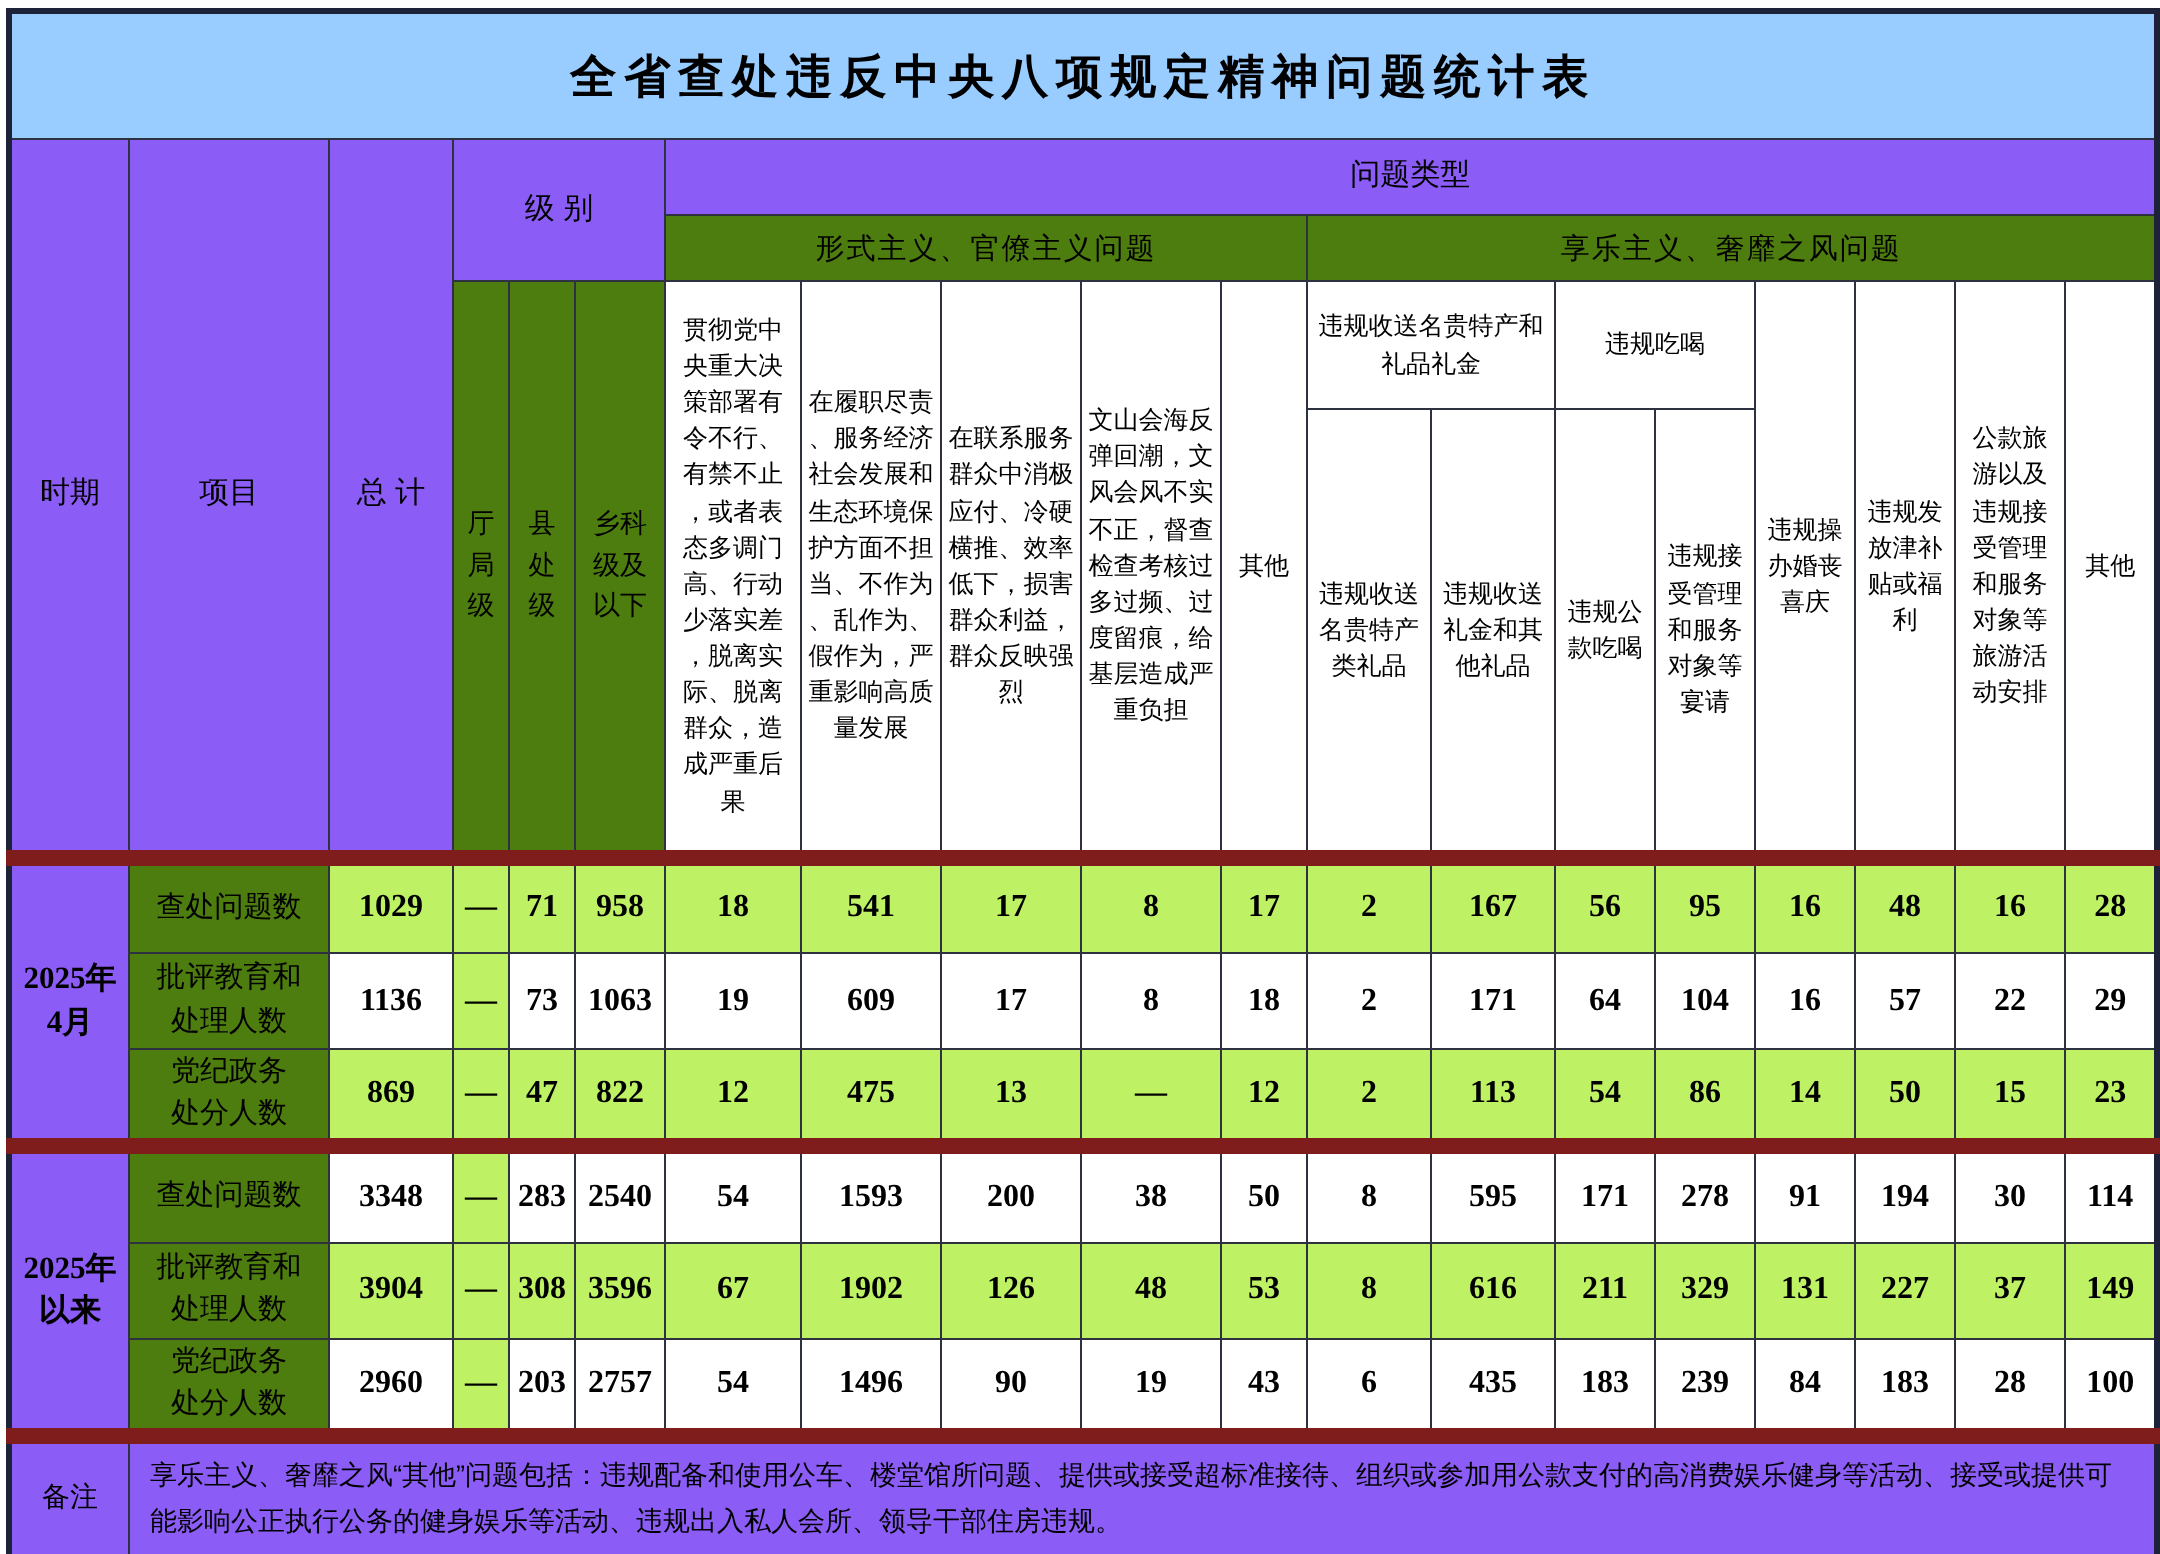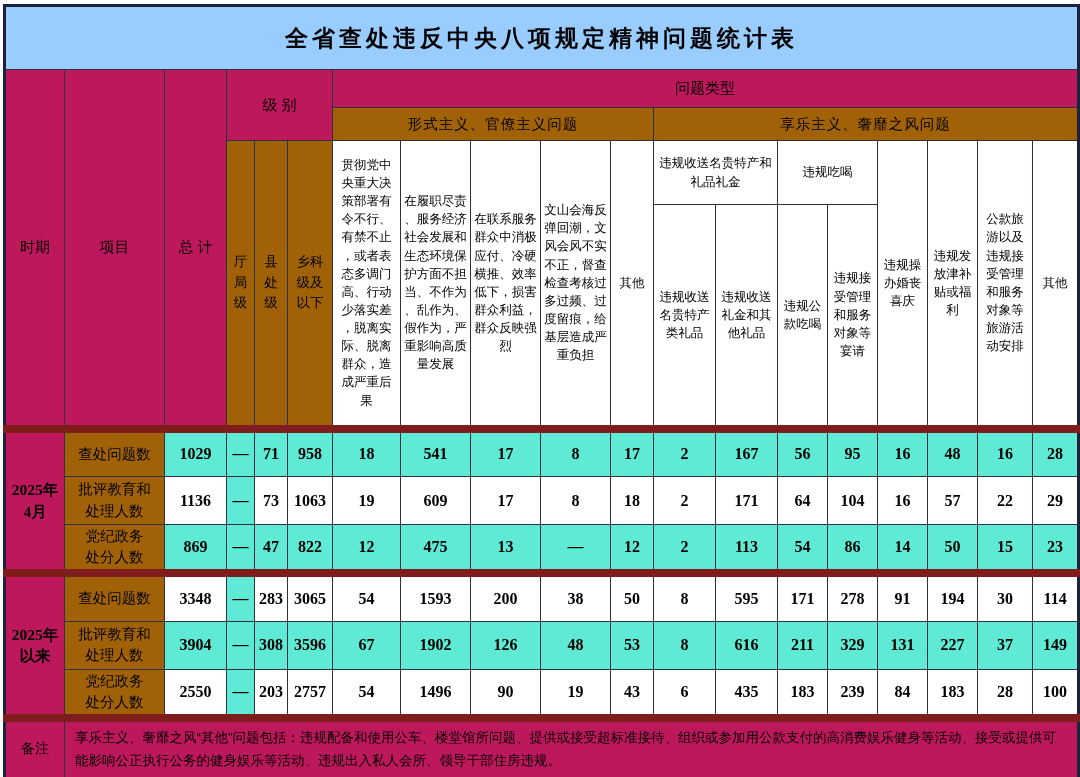--- a/index.html
+++ b/index.html
@@ -1,23 +1,23 @@
 <!DOCTYPE html>
 <html><head>
 <meta charset="utf-8">
 <style>
   html,body{margin:0;padding:0;background:#fff;}
   body{width:1080px;height:777px;font-family:"Liberation Sans","DejaVu Sans",sans-serif;color:#000;}
   .wrap{padding:4px 3px;}
   table{border-collapse:collapse;table-layout:fixed;width:1073px;border:3px solid #1e2238;}
   td{border:1px solid #2e3240;text-align:center;vertical-align:middle;padding:1px 2px;overflow:hidden;background:#fff;}
   .title-cell{background:#99ccff;font-family:"Liberation Serif","DejaVu Serif",serif;font-weight:bold;font-size:23px;letter-spacing:4px;height:60px;}
-  .bg-blue{background:#be185d;}
-  .bg-purple{background:#a16207;}
-  .bg-lp{background:#5eead4;}
+  .bg-blue{background:#8b5cf6;}
+  .bg-purple{background:#4d7c0f;}
+  .bg-lp{background:#bef264;}
   .hdr{font-size:15px;line-height:1.35;white-space:pre-line;}
   .grp{font-size:14.5px;letter-spacing:1px;}
   .lvl{font-size:13.5px;line-height:1.5;word-break:break-all;line-break:anywhere;padding:2px 3px;margin-top:12px;}
   .detail{font-size:12.5px;line-height:1.45;word-break:break-all;line-break:anywhere;padding:2px 3px;}
   .num{font-family:"Liberation Serif","DejaVu Serif",serif;font-weight:bold;font-size:16px;}
   .item{font-size:14.5px;line-height:1.45;white-space:pre-line;}
   .period{font-size:15.5px;font-weight:bold;white-space:pre-line;line-height:1.4;font-family:"Liberation Serif","DejaVu Serif",serif;text-align:center;}
   .thick td{border-top:8px solid #7f1d1d;}
   .remark-label{font-size:14px;}
   .remark-text{font-size:13.5px;text-align:left;padding:4px 10px;line-height:1.75;}
@@ -156,21 +156,21 @@
     <td class="bg-lp num">23</td>
   </tr>
 
   <tr style="height:48px" class="thick">
     <td rowspan="3" class="bg-blue period">2025年
 以来</td>
     <td class="bg-purple item">查处问题数</td>
     <td class="num">3348</td>
     <td class="bg-lp num">—</td>
     <td class="num">283</td>
-    <td class="num">3065</td>
+    <td class="num">2540</td>
     <td class="num">54</td>
     <td class="num">1593</td>
     <td class="num">200</td>
     <td class="num">38</td>
     <td class="num">50</td>
     <td class="num">8</td>
     <td class="num">595</td>
     <td class="num">171</td>
     <td class="num">278</td>
     <td class="num">91</td>
@@ -195,21 +195,21 @@
     <td class="bg-lp num">211</td>
     <td class="bg-lp num">329</td>
     <td class="bg-lp num">131</td>
     <td class="bg-lp num">227</td>
     <td class="bg-lp num">37</td>
     <td class="bg-lp num">149</td>
   </tr>
   <tr style="height:48px">
     <td class="bg-purple item">党纪政务
 处分人数</td>
-    <td class="num">2550</td>
+    <td class="num">2960</td>
     <td class="bg-lp num">—</td>
     <td class="num">203</td>
     <td class="num">2757</td>
     <td class="num">54</td>
     <td class="num">1496</td>
     <td class="num">90</td>
     <td class="num">19</td>
     <td class="num">43</td>
     <td class="num">6</td>
     <td class="num">435</td>

